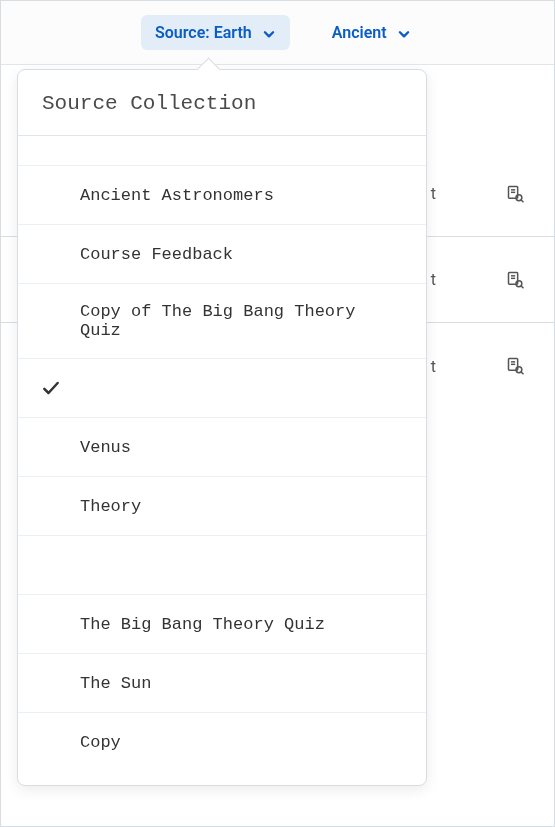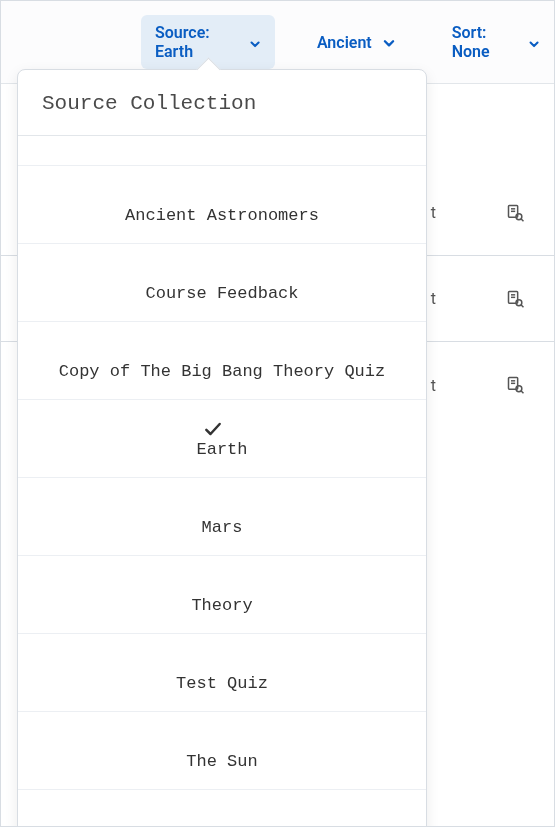--- a/index.html
+++ b/index.html
@@ -88,21 +88,20 @@
     .dd-divider { height: 1px; background: #e2e6ea; }
     .dd-spacer { height: 30px; border-bottom: 1px solid #eceff3; }
     .dd-item {
       display: flex;
       align-items: center;
       padding: 18px 22px 18px 22px;
       border-bottom: 1px solid #eceff3;
       font-size: 17px;
       color: #333;
       cursor: pointer;
-      flex-direction: column;
     }
     .dd-item:last-of-type { border-bottom: none; }
     .dd-check {
       width: 22px;
       height: 22px;
       margin-right: 18px;
       flex-shrink: 0;
       display: inline-flex;
       align-items: center;
       justify-content: center;
@@ -117,28 +116,20 @@
   <div class="pill active">
     <span>Source: Earth</span>
     <span class="chev">
       <svg viewBox="0 0 24 24" fill="none" stroke="#0a5dc2" stroke-width="4" stroke-linecap="round" stroke-linejoin="round">
           <polyline points="5 9 12 16 19 9"></polyline>
         </svg>
     </span>
   </div>
   <div class="pill">
     <span>Ancient</span>
-    <span class="chev">
-      <svg viewBox="0 0 24 24" fill="none" stroke="#0a5dc2" stroke-width="4" stroke-linecap="round" stroke-linejoin="round">
-          <polyline points="5 9 12 16 19 9"></polyline>
-        </svg>
-    </span>
-  </div>
-  <div class="pill">
-    <span>Sort: None</span>
     <span class="chev">
       <svg viewBox="0 0 24 24" fill="none" stroke="#0a5dc2" stroke-width="4" stroke-linecap="round" stroke-linejoin="round">
           <polyline points="5 9 12 16 19 9"></polyline>
         </svg>
     </span>
   </div>
 </div>
 
 <div class="content-area">
   <div style="height:86px;"></div>
@@ -196,33 +187,35 @@
       <div class="dd-item">
         <span class="dd-check"></span>
         <span class="dd-label">Copy of The Big Bang Theory Quiz</span>
       </div>
       <div class="dd-item">
         <span class="dd-check">
           <svg viewBox="0 0 24 24" width="20" height="20" fill="none" stroke="#333" stroke-width="3" stroke-linecap="round" stroke-linejoin="round">
             <polyline points="4 13 9 18 20 6"></polyline>
           </svg>
         </span>
-        <span class="dd-label">Earth</span>
-      </div>
-      <div class="dd-item">
-        <span class="dd-check"></span>
-        <span class="dd-label">Mars</span>
+      </div>
+      <div class="dd-item">
+        <span class="dd-check"></span>
+        <span class="dd-label">Venus</span>
       </div>
       <div class="dd-item">
         <span class="dd-check"></span>
         <span class="dd-label">Theory</span>
       </div>
       <div class="dd-item">
         <span class="dd-check"></span>
-        <span class="dd-label">Test Quiz</span>
+      </div>
+      <div class="dd-item">
+        <span class="dd-check"></span>
+        <span class="dd-label">The Big Bang Theory Quiz</span>
       </div>
       <div class="dd-item">
         <span class="dd-check"></span>
         <span class="dd-label">The Sun</span>
       </div>
       <div class="dd-item">
         <span class="dd-check"></span>
         <span class="dd-label">Copy</span>
       </div>
     </div>

